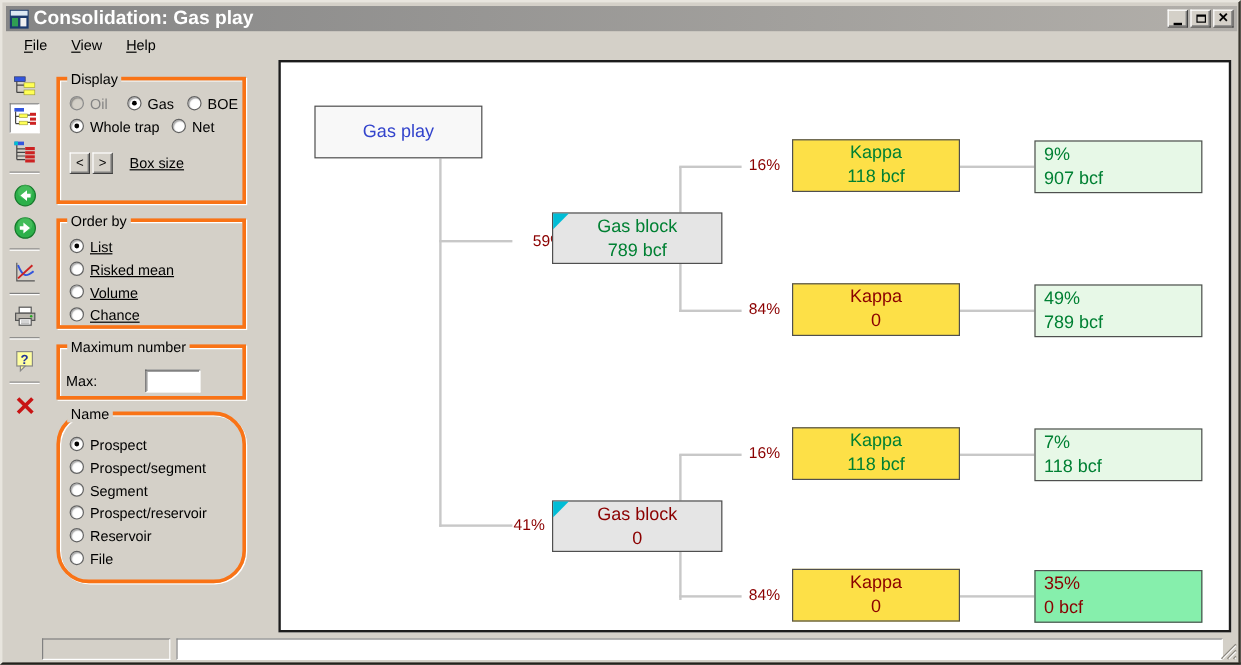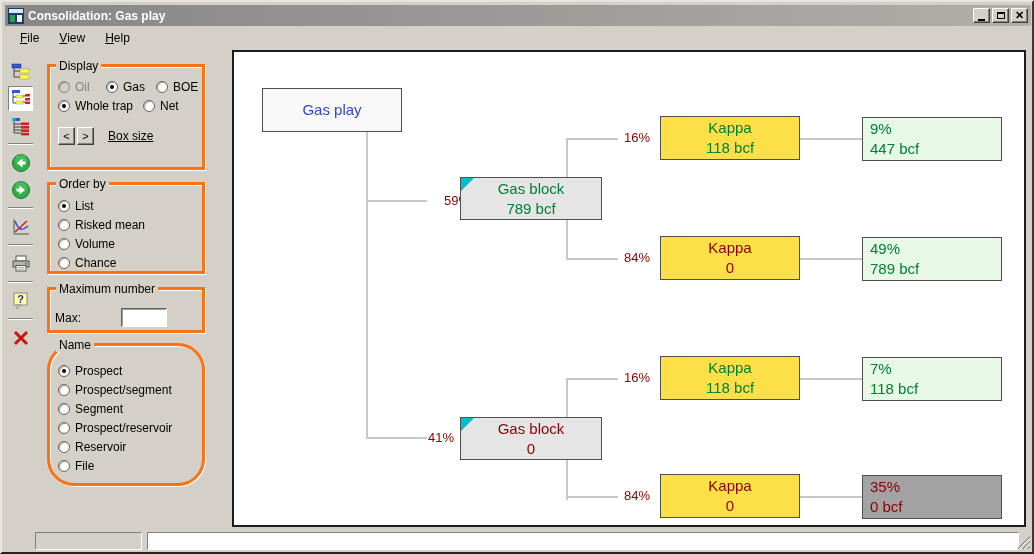--- a/index.html
+++ b/index.html
@@ -12,21 +12,21 @@
     overflow:hidden;
   }
 
   
   .titlebar {
     position:absolute; left:3px; top:3px; width:1026px; height:21px;
     background:linear-gradient(to right,#868686,#b2afaa);
     display:flex; align-items:center; padding:0 3px; gap:4px;
   }
   .titlebar .app-icon { width:16px; height:16px; flex:0 0 16px; }
-  .titlebar .title { color:#fff; font-weight:bold; font-size:12px; flex:1;
+  .titlebar .title { color:#fff; font-weight:bold; font-size:16px; flex:1;
     white-space:nowrap; overflow:hidden; }
   .win-btns { display:flex; gap:2px; }
   .win-btn {
     width:17px; height:15px; background:#d4d0c8;
     border:1px solid; border-color:#fff #404040 #404040 #fff;
     box-shadow:inset -1px -1px 0 #808080;
     display:flex; align-items:center; justify-content:center;
     font-size:10px; font-weight:bold; line-height:1; cursor:default;
     font-family:"Liberation Sans",sans-serif;
   }
@@ -47,21 +47,21 @@
     margin:1px 0; background:transparent; border:1px solid transparent; }
   .tb-btn.pressed { background:#fff; border-color:#808080 #fff #fff #808080; }
   .tb-btn svg { width:20px; height:20px; }
   .tb-sep { width:25px; height:2px; margin:4px 0;
     border-top:1px solid #808080; border-bottom:1px solid #fff; }
 
   
   .sidebar { position:absolute; left:34px; top:48px; width:196px; height:480px; }
   .group { position:absolute; border:3px solid #f97316; box-shadow:1px 1px 0 #fff, inset 1px 1px 0 #fff; }
   .group .legend { position:absolute; top:-8px; left:6px; background:#d4d0c8; padding:0 3px; font-size:12px; }
-  .radio-row { display:flex; align-items:center; gap:5px; margin:0 0 5px 8px; height:14px; }
+  .radio-row { display:flex; align-items:flex-start; gap:5px; margin:0 0 5px 8px; height:14px; }
   .radio { width:12px; height:12px; border-radius:50%; background:#fff;
     border:1px solid #636363; box-shadow:inset 1px 1px 1px rgba(64,64,64,.45);
     position:relative; flex:0 0 12px; }
   .radio.checked::after { content:""; position:absolute; left:3px; top:3px; width:4px; height:4px;
     border-radius:50%; background:#000; }
   .radio.disabled { background:#d4d0c8; border-color:#8a8a8a; }
   .radio-label { font-size:12px; white-space:nowrap; }
   .radio-label.disabled { color:#848484; }
   .display-row { display:flex; margin-left:8px; margin-bottom:5px; }
   .display-row .radio-row { margin:0; }
@@ -82,21 +82,21 @@
   .canvas { position:absolute; left:230px; top:48px; width:794px; height:477px;
     background:#fff; border:2px solid #1c1c1c; }
   .tnode { position:absolute; border:1px solid #4f4f4f; text-align:center;
     font-size:15px; line-height:20px; padding-top:1px; }
   .tnode .l1, .tnode .l2 { height:20px; }
   .node-root { background:#f8f8f8; color:#3344cc; line-height:40px; }
   .node-block { background:#e5e5e5; }
   .node-leaf { background:#fde047; }
   .node-result { text-align:left; padding-left:7px; }
   .res-green { background:#e7f8e7; }
-  .res-pink  { background:#a3a3a3; }
+  .res-pink  { background:#86efac; }
   .txt-green { color:#008033; }
   .txt-maroon { color:#8b0000; }
   .corner-tri { position:absolute; left:0; top:0; width:0; height:0;
     border-top:13px solid #00bdd6; border-right:13px solid transparent; }
   .hline, .vline { position:absolute; background:#c8c8c8; }
   .hline { height:2px; } .vline { width:2px; }
   .pct { position:absolute; width:38px; height:16px; font-size:13px; color:#8b0000;
     text-align:center; white-space:nowrap; }
 
   
@@ -250,21 +250,21 @@
       </div>
       <div class="boxsize-row">
         <span class="sq-btn">&lt;</span>
         <span class="sq-btn">&gt;</span>
         <span class="boxsize-label">Box size</span>
       </div>
     </div>
 
     <div class="group" style="left:11px; top:132px; width:158px; height:92px;">
       <span class="legend">Order by</span>
-      <div style="margin-top:14px;">
+      <div style="margin-top:14px;text-decoration:underline;">
         <div class="radio-row">
           <span class="radio checked"></span>
           <span class="radio-label">List</span>
         </div>
         <div class="radio-row">
           <span class="radio"></span>
           <span class="radio-label">Risked mean</span>
         </div>
         <div class="radio-row">
           <span class="radio"></span>
@@ -371,21 +371,21 @@
       <div class="l1">Kappa</div>
       <div class="l2">118 bcf</div>
     </div>
     <div class="tnode node-leaf txt-maroon" style="left:426px; top:422px; width:140px; height:44px;">
       <div class="l1">Kappa</div>
       <div class="l2">0</div>
     </div>
 
     <div class="tnode node-result res-green txt-green" style="left:628px; top:65px; width:140px; height:44px;">
       <div class="l1">9%</div>
-      <div class="l2">447 bcf</div>
+      <div class="l2">907 bcf</div>
     </div>
     <div class="tnode node-result res-green txt-green" style="left:628px; top:185px; width:140px; height:44px;">
       <div class="l1">49%</div>
       <div class="l2">789 bcf</div>
     </div>
     <div class="tnode node-result res-green txt-green" style="left:628px; top:305px; width:140px; height:44px;">
       <div class="l1">7%</div>
       <div class="l2">118 bcf</div>
     </div>
     <div class="tnode node-result res-pink txt-maroon" style="left:628px; top:423px; width:140px; height:44px;">

